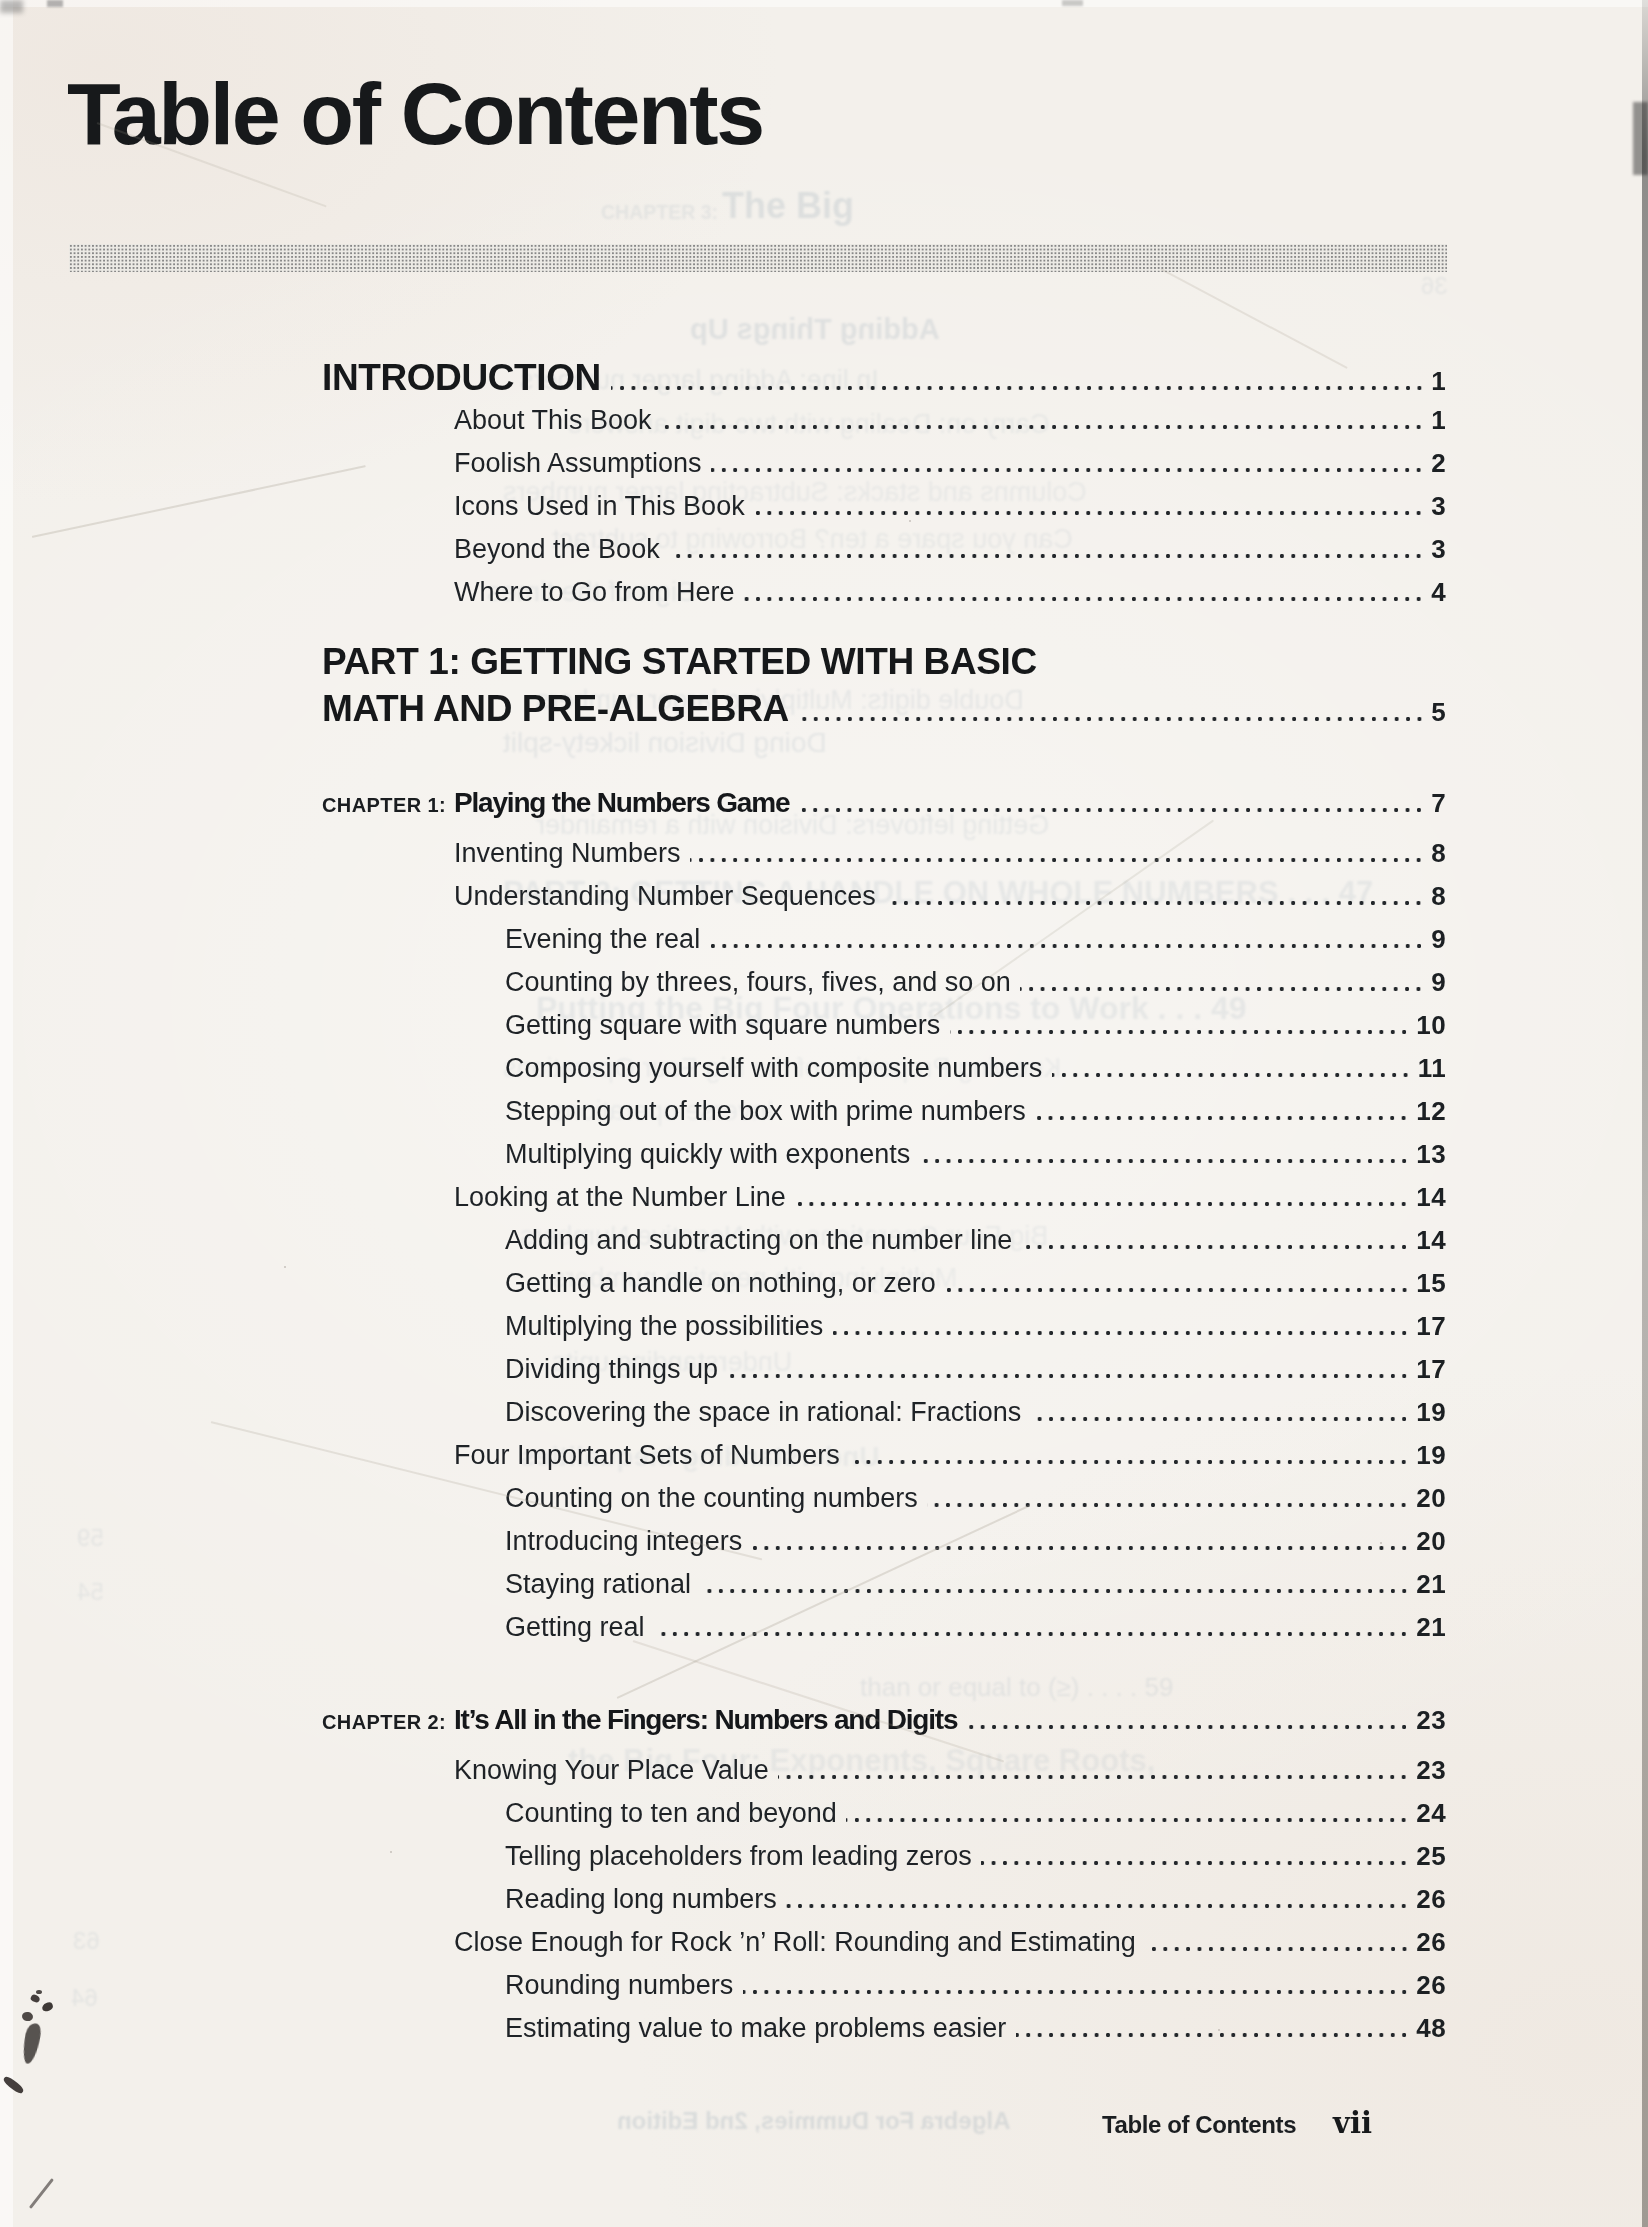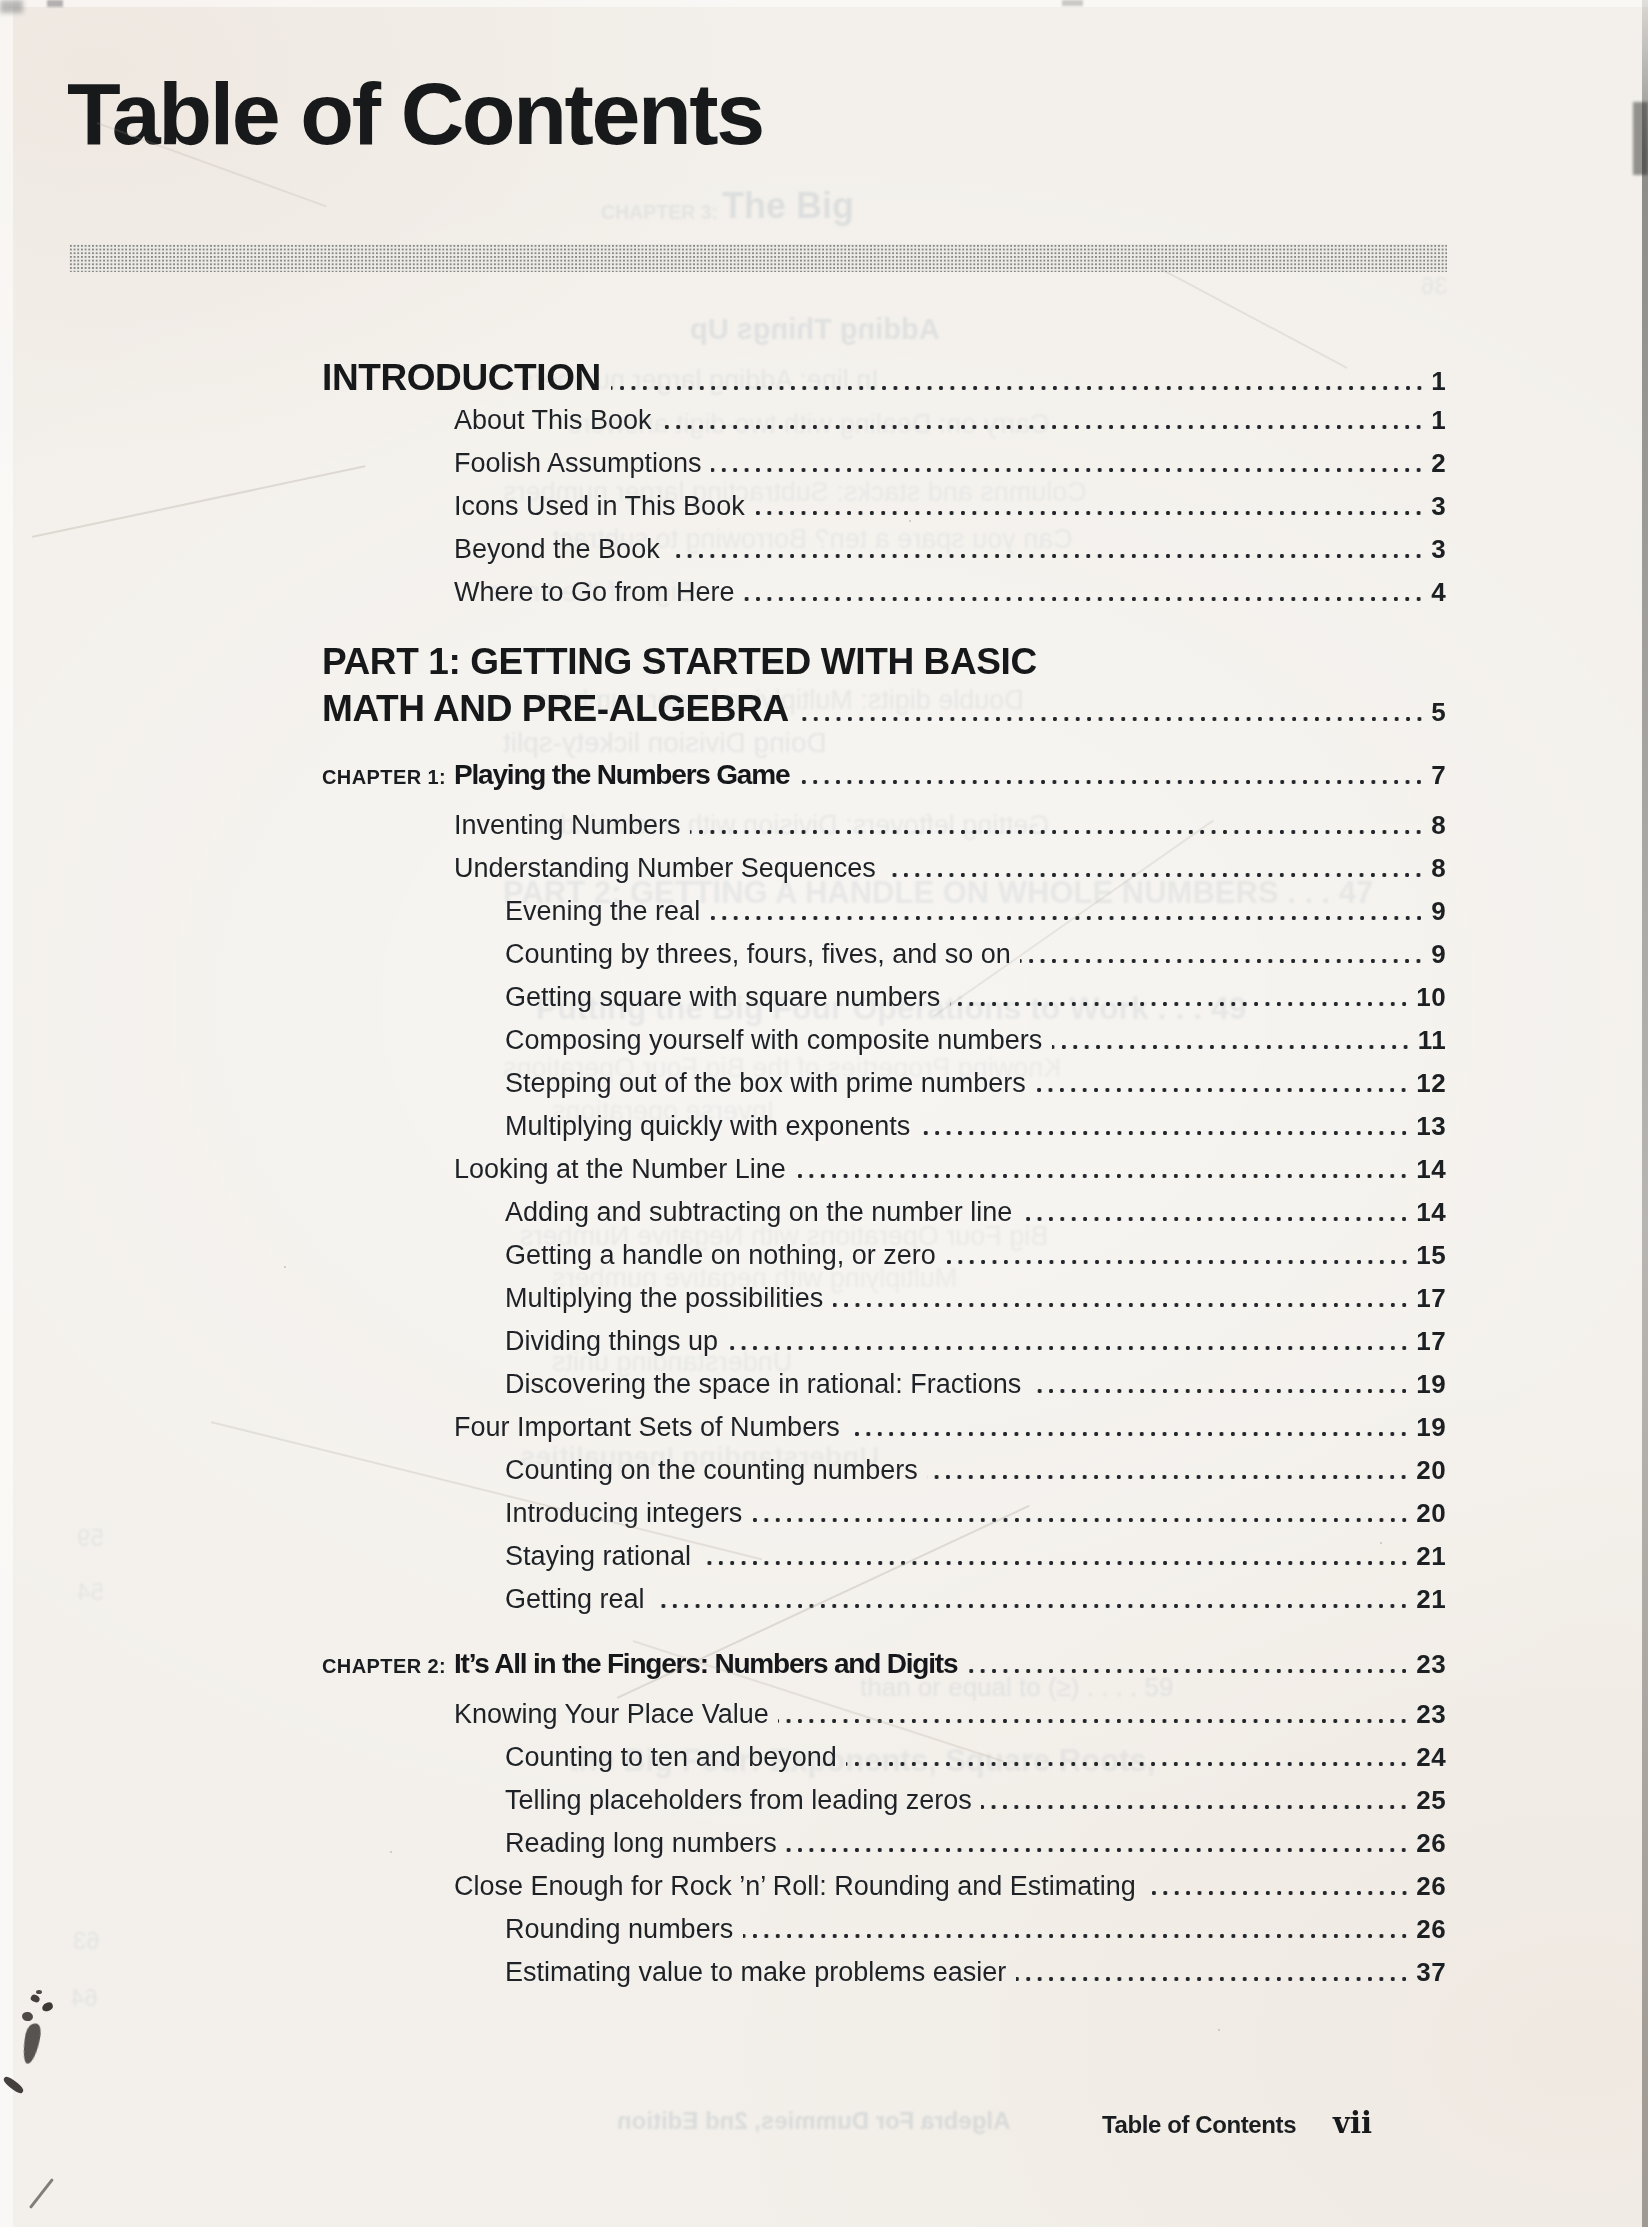--- a/index.html
+++ b/index.html
@@ -68,21 +68,21 @@
   .row .pagenum{font-size:26px;font-weight:700;letter-spacing:0.4px;color:#1c2023;}
   .row .chapnum{display:none;}
 
   .row.heading{height:43px;line-height:43px;}
   .row.heading .label{font-size:37px;font-weight:700;letter-spacing:-0.4px;color:#16181a;text-align:center;}
 
   .row.part1,.row.part2{height:47px;line-height:47px;}
   .row.part1{margin-top:24px;}
   .row.part1 .label,.row.part2 .label{font-size:37px;font-weight:700;letter-spacing:-0.4px;color:#16181a;}
 
-  .row.chapter{height:58px;line-height:58px;margin-top:14px;}
+  .row.chapter{height:58px;line-height:58px;margin-top:42px;}
   .row.chapter .chapnum{display:block;flex:0 0 132px;width:132px;font-size:20px;font-weight:700;letter-spacing:0.4px;color:#1a1d20;}
   .row.chapter .label{font-size:28px;font-weight:700;letter-spacing:-1.2px;color:#15171a;}
 
   .row.l1,.row.l2{height:43px;line-height:43px;font-size:27px;color:#1e2226;}
   .row.l1{padding-left:132px;}
   .row.l2{padding-left:183px;}
 
   
   .footer{position:absolute;top:2106px;left:1102px;display:flex;align-items:baseline;}
   .footer-label{font-size:24px;font-weight:700;color:#1b1e21;letter-spacing:-0.4px;}
@@ -340,21 +340,21 @@
       <div class="row l2">
 
     <span class="label">Rounding numbers</span>
     <span class="leader"></span>
     <span class="pagenum">26</span>
   </div>
       <div class="row l2">
 
     <span class="label">Estimating value to make problems easier</span>
     <span class="leader"></span>
-    <span class="pagenum">37</span>
+    <span class="pagenum">48</span>
   </div>
     </div>
 
   <div class="footer">
     <span class="footer-label">Table of Contents</span>
     <span class="footer-page">vii</span>
   </div>
 
   <div class="edge-left"></div>
   <div class="edge-top"></div>

